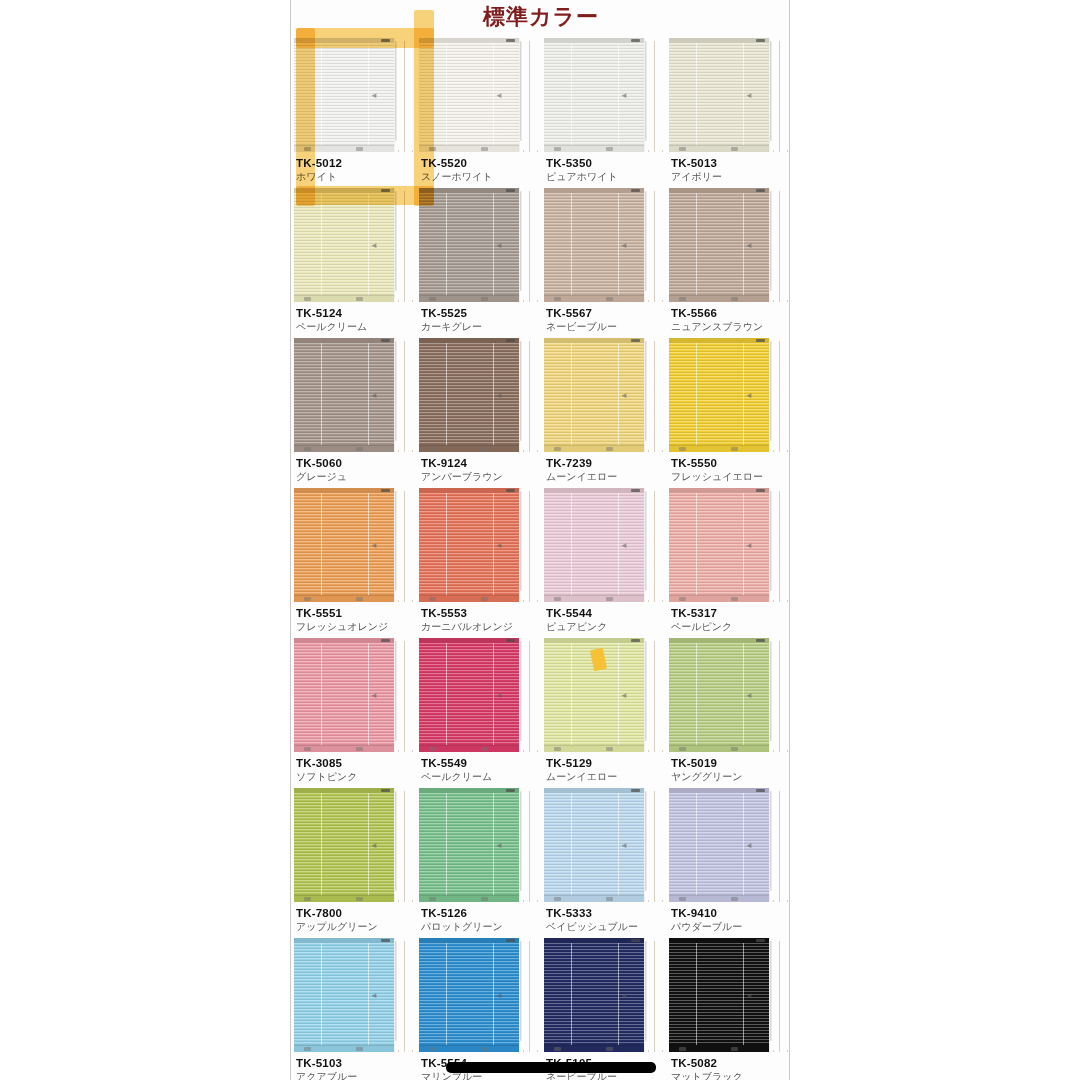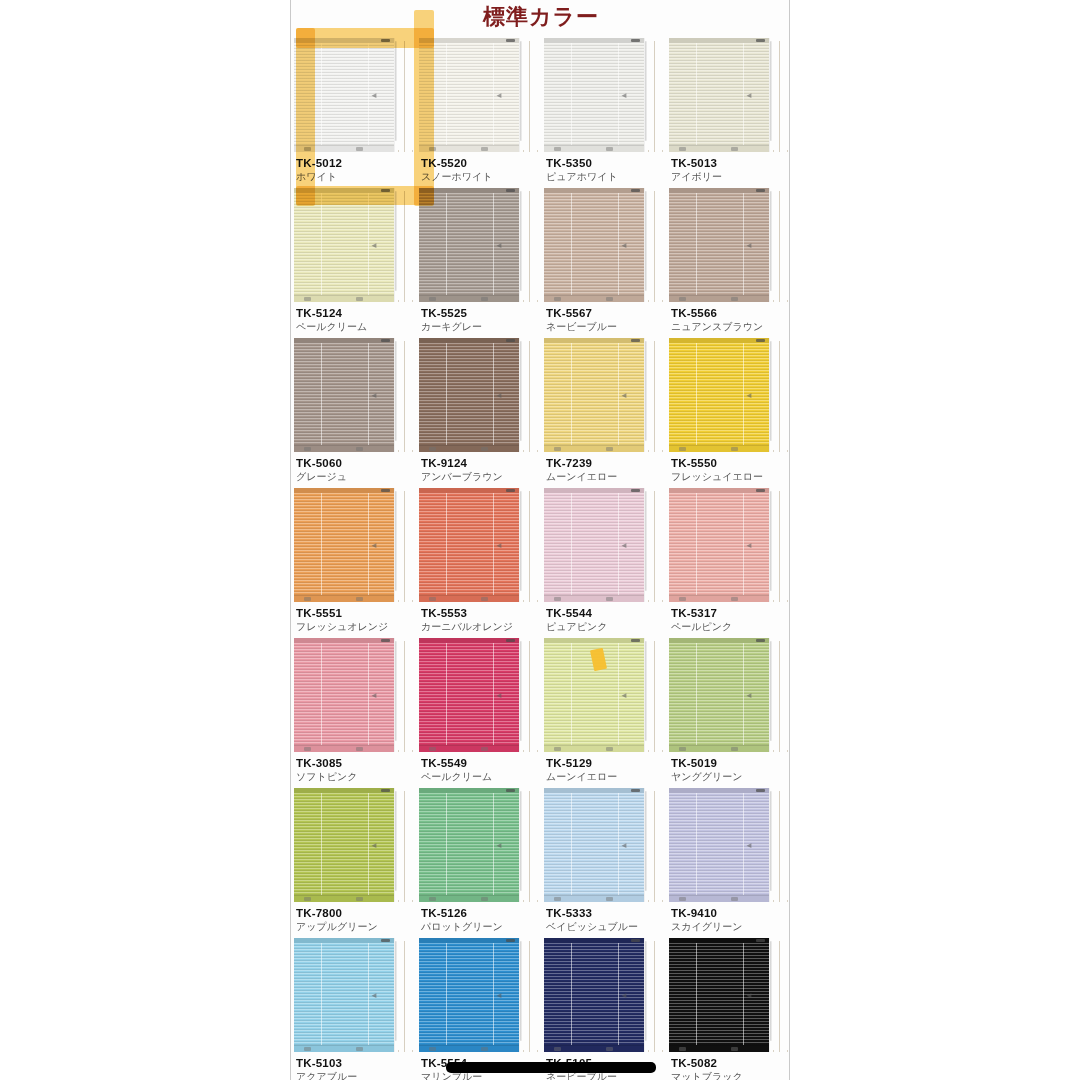--- a/index.html
+++ b/index.html
@@ -601,21 +601,21 @@
                 <div class="ladder l2"></div>
                 <div class="tilt-mark">◄</div>
                 <div class="bottomrail" style="background: rgb(195, 196, 226);"></div>
               </div>
               <div class="tilt-wand"></div>
               <div class="lift-cord"></div>
               <div class="cord-loop"></div>
             </div>
             <div class="labels">
               <div class="code">TK-9410</div>
-              <div class="name">スカイグリーン</div>
+              <div class="name">パウダーブルー</div>
             </div>
           </div>
         </div>
         <div class="row">
           <div class="cell c0">
             <div class="blind">
               <div class="blind-body" style="background: rgb(148, 210, 234);">
                 <div class="headrail" style="background: rgb(148, 210, 234);"></div>
                 <div class="slats"></div>
                 <div class="ladder l1"></div>

